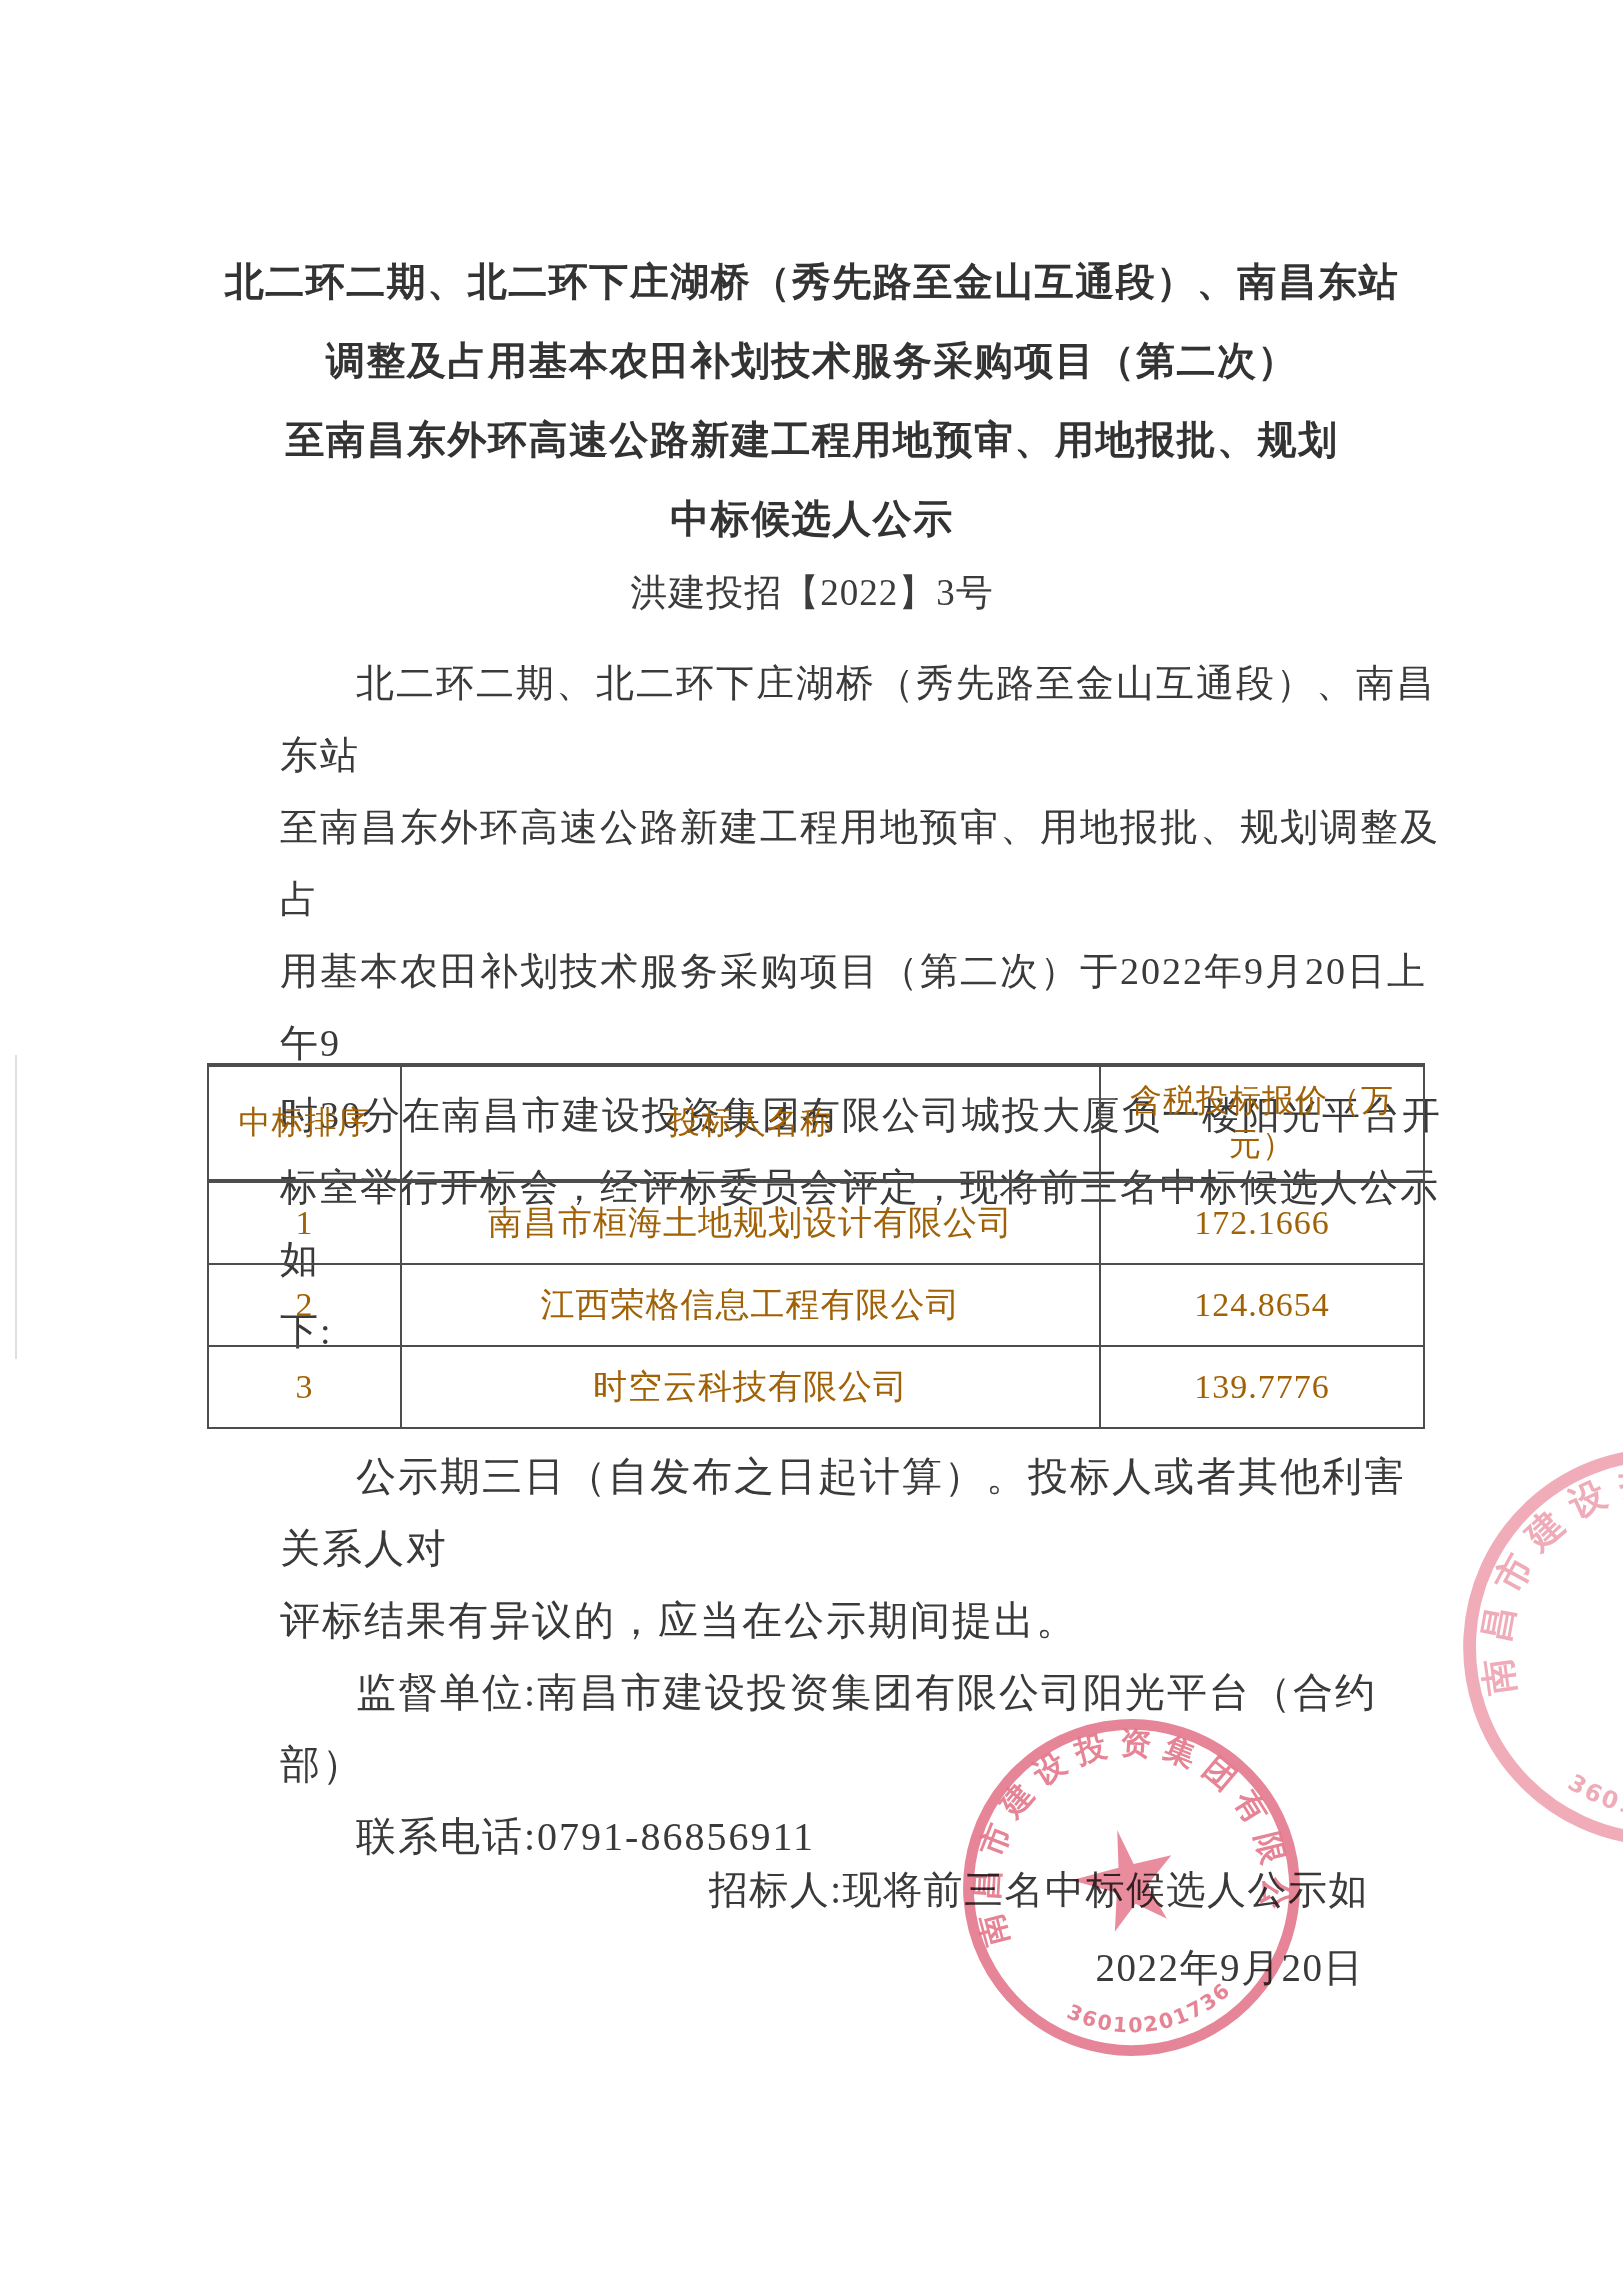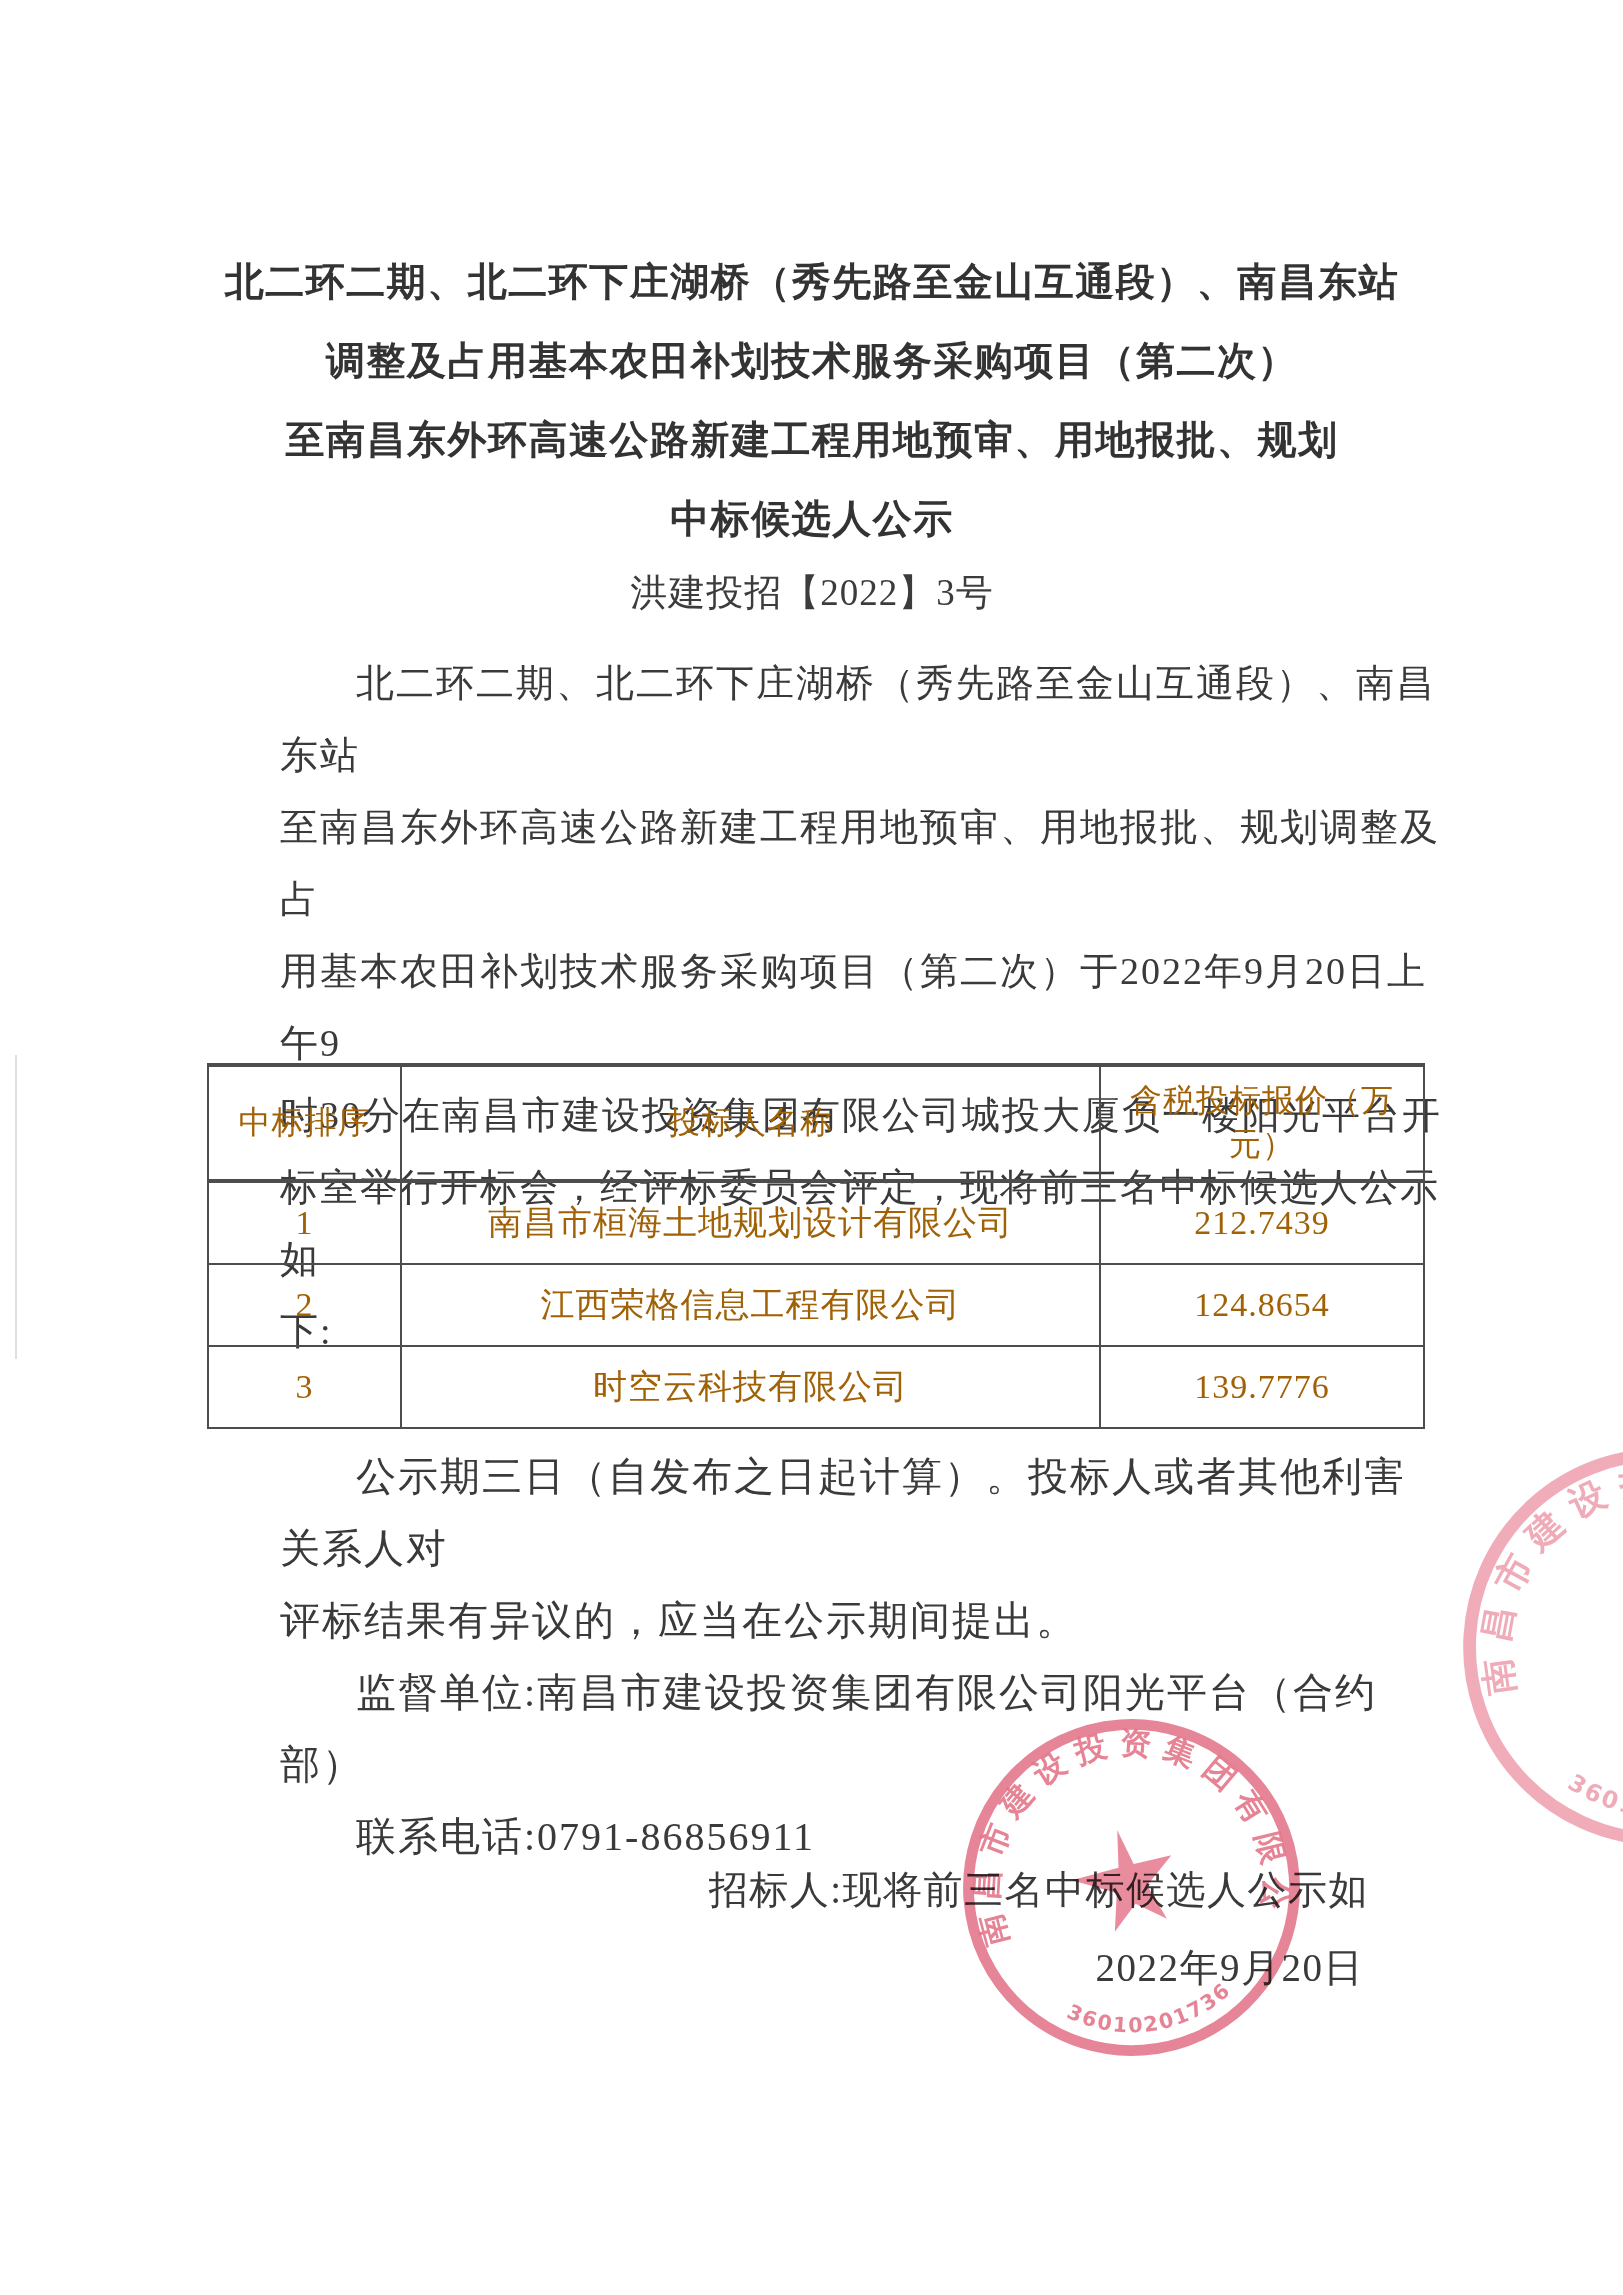--- a/index.html
+++ b/index.html
@@ -95,21 +95,21 @@
       </colgroup>
     <tbody>
       <tr class="header-row">
         <th>中标排序</th>
         <th>投标人名称</th>
         <th>含税投标报价（万元）</th>
       </tr>
       <tr class="data-row">
         <td>1</td>
         <td>南昌市桓海土地规划设计有限公司</td>
-        <td>212.7439</td>
+        <td>172.1666</td>
       </tr>
       <tr class="data-row">
         <td>2</td>
         <td>江西荣格信息工程有限公司</td>
         <td>124.8654</td>
       </tr>
       <tr class="data-row">
         <td>3</td>
         <td>时空云科技有限公司</td>
         <td>139.7776</td>

